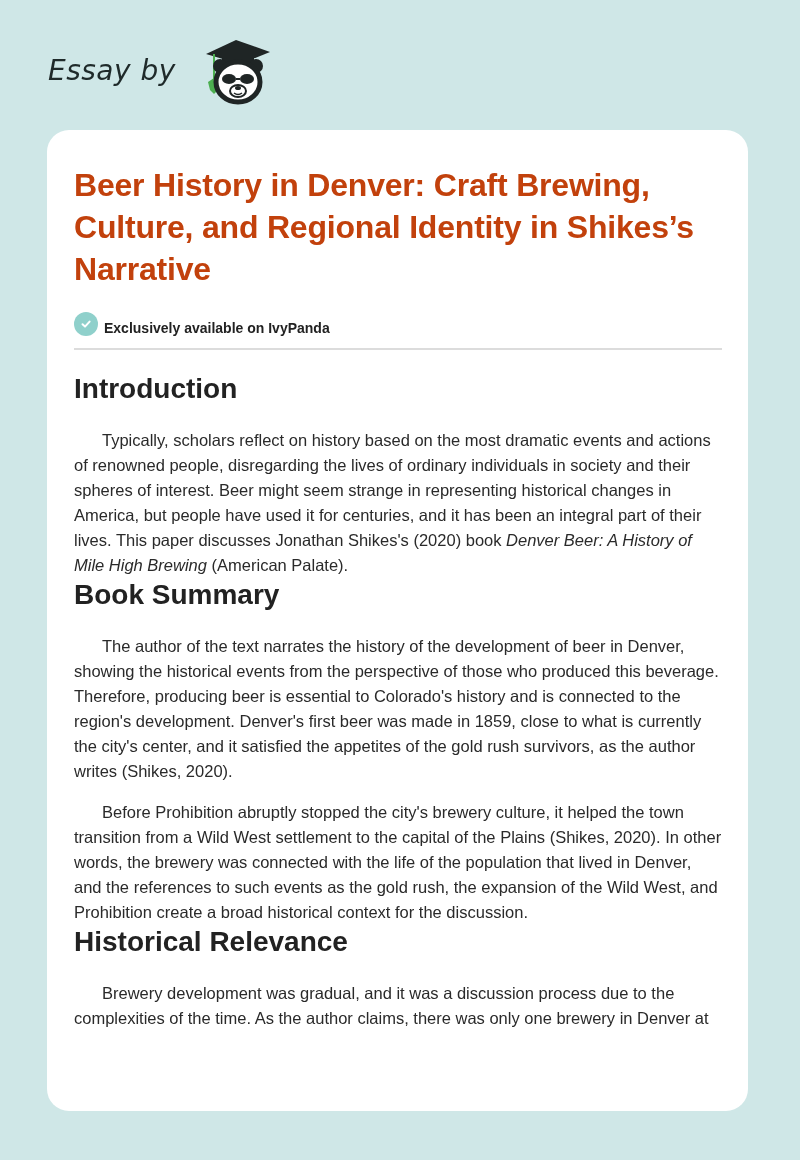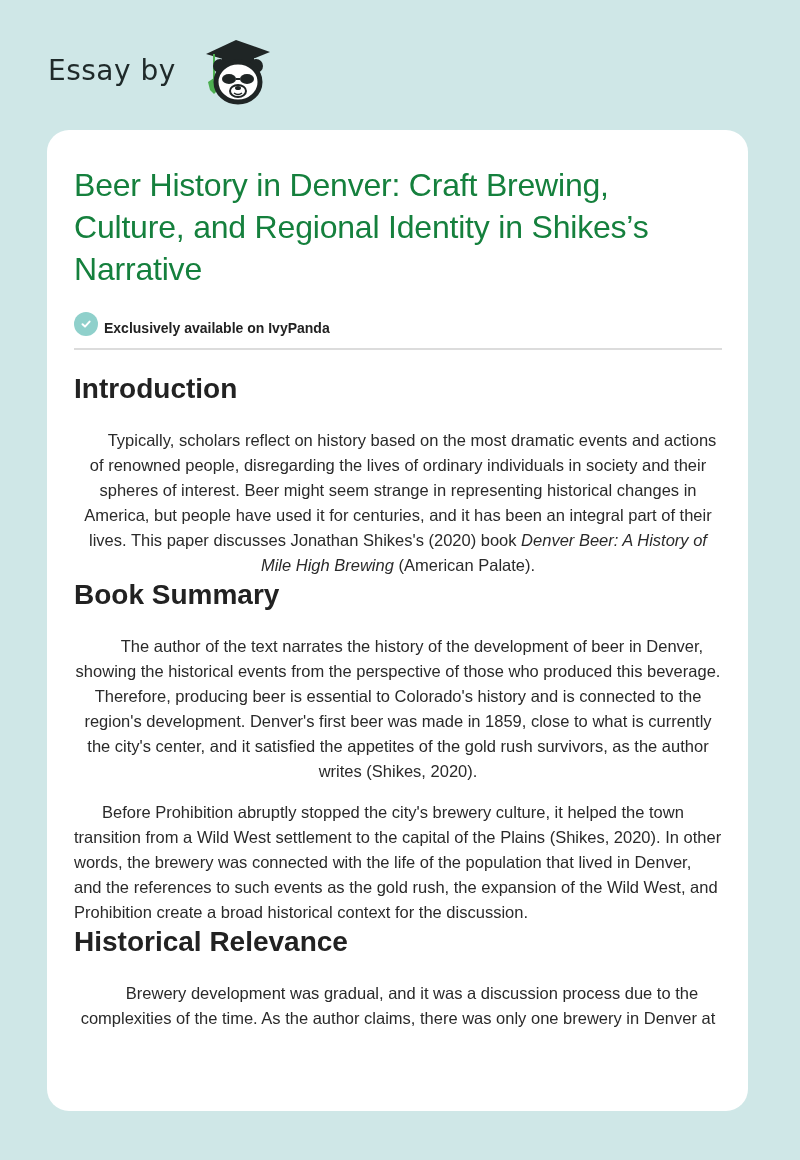--- a/index.html
+++ b/index.html
@@ -15,20 +15,21 @@
       position: relative;
       overflow: hidden;
     }
     .header {
       position: absolute;
       left: 48px;
       top: 34px;
       height: 72px;
       display: flex;
       align-items: center;
+      font-style: italic;
     }
     .essay-by {
       font-family: "DejaVu Sans", sans-serif;
       font-size: 28px;
       color: #1f2a2a;
       letter-spacing: 0.5px;
       margin-right: 18px;
     }
     .logo-icon {
       width: 82px;
@@ -57,22 +58,22 @@
       border-radius: 22px;
       overflow: hidden;
     }
     .card-inner {
       padding: 34px 26px 0 27px;
     }
     h1.title {
       margin: 0;
       font-size: 32px;
       line-height: 42px;
-      font-weight: normal;
-      color: #15803d;
+      font-weight: bold;
+      color: #c2410c;
       letter-spacing: -0.2px;
     }
     .exclusive {
       display: flex;
       align-items: flex-end;
       margin-top: 20px;
       height: 26px;
     }
     .check {
       width: 24px;
@@ -102,21 +103,21 @@
       color: #222;
     }
     .sec-intro { margin-top: 22px; }
     p {
       margin: 0;
       font-size: 16.5px;
       line-height: 25px;
       color: #2a2a2a;
       text-indent: 28px;
     }
-    .p-first { margin-top: 22px; text-align: center; }
+    .p-first { margin-top: 22px; }
     .p-next { margin-top: 16px; }
     .sec { }
     em { font-style: italic; }
   </style>
 </head>
 <body>
 
 <div class="header">
   <span class="essay-by">Essay by</span>
   <svg class="logo-icon" viewBox="0 0 82 72">

